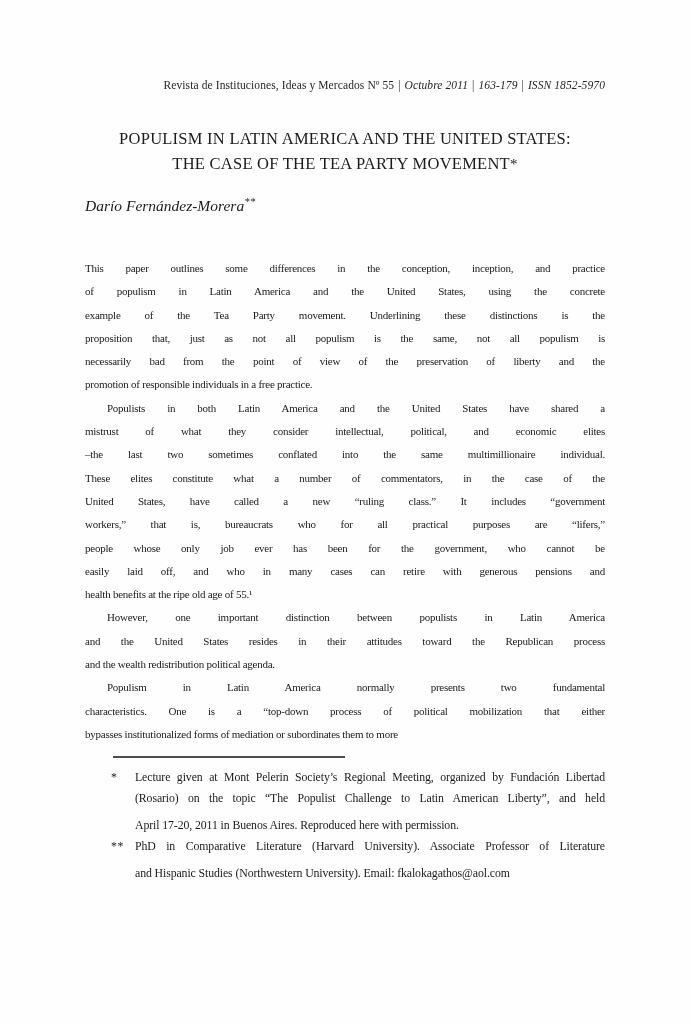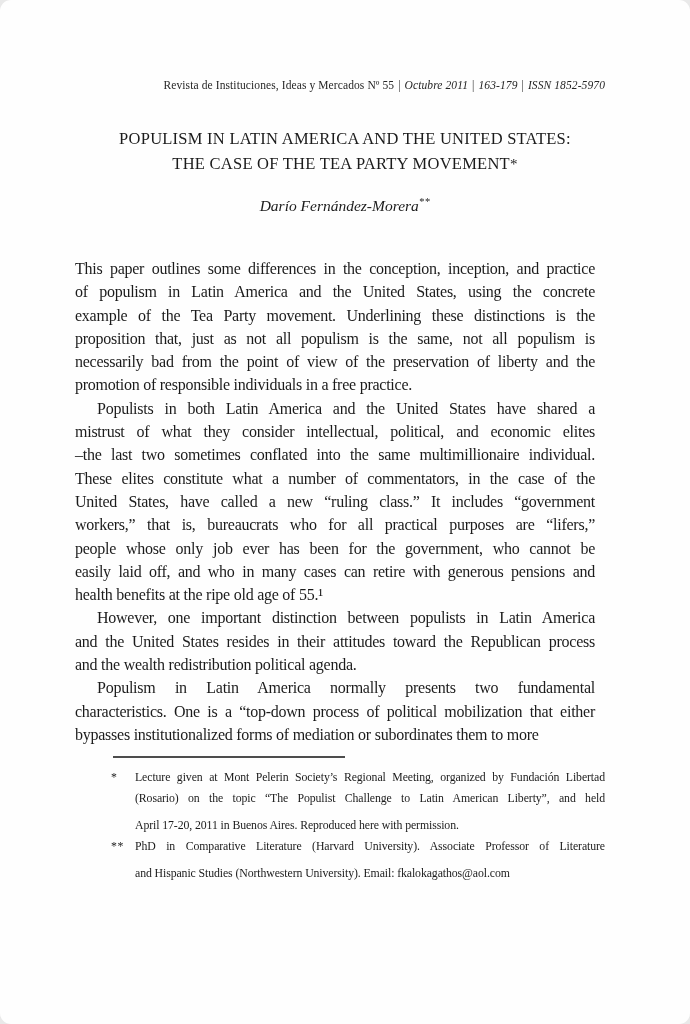--- a/index.html
+++ b/index.html
@@ -7,21 +7,20 @@
     width: 690px; height: 1024px;
     background: #e9e9e9;
     font-family: "Liberation Serif", serif;
   }
   .page {
     position: relative;
     width: 690px; height: 1024px;
     background: #fefefe;
     color: #1b1b1b;
     overflow: hidden;
-    border-radius: 11px;
   }
   .journal-header {
     position: absolute;
     left: 85px; top: 79px; width: 520px;
     text-align: right;
     font-size: 11.5px;
     letter-spacing: 0.1px;
     color: #262626;
     white-space: nowrap;
   }
@@ -33,33 +32,33 @@
     text-align: center;
     font-weight: normal;
     font-size: 16.5px;
     line-height: 25px;
     letter-spacing: 0.25px;
   }
   .title-marker { font-size: 15px; }
   .author-block {
     position: absolute;
     left: 85px; top: 196px; width: 520px;
-    text-align: center;
+    text-align: left;
     font-style: italic;
     font-size: 15.5px;
   }
   .author-marker {
     font-size: 10.5px;
     vertical-align: super;
     letter-spacing: 0.5px;
   }
   .body-block {
     position: absolute;
-    left: 75px; top: 257px; width: 520px;
-    font-size: 16px;
+    left: 85px; top: 257px; width: 520px;
+    font-size: 11px;
     line-height: 23.3px;
     letter-spacing: -0.25px;
   }
   .body-block .line {
     text-align: justify;
     text-align-last: justify;
     white-space: normal;
   }
   .body-block .line.last { text-align-last: left; }
   .body-block .line.indent { text-indent: 22px; }

